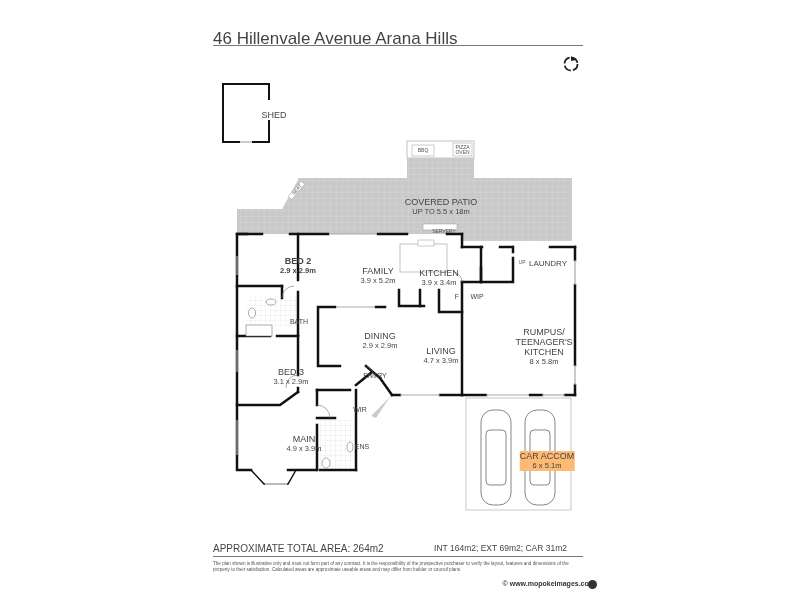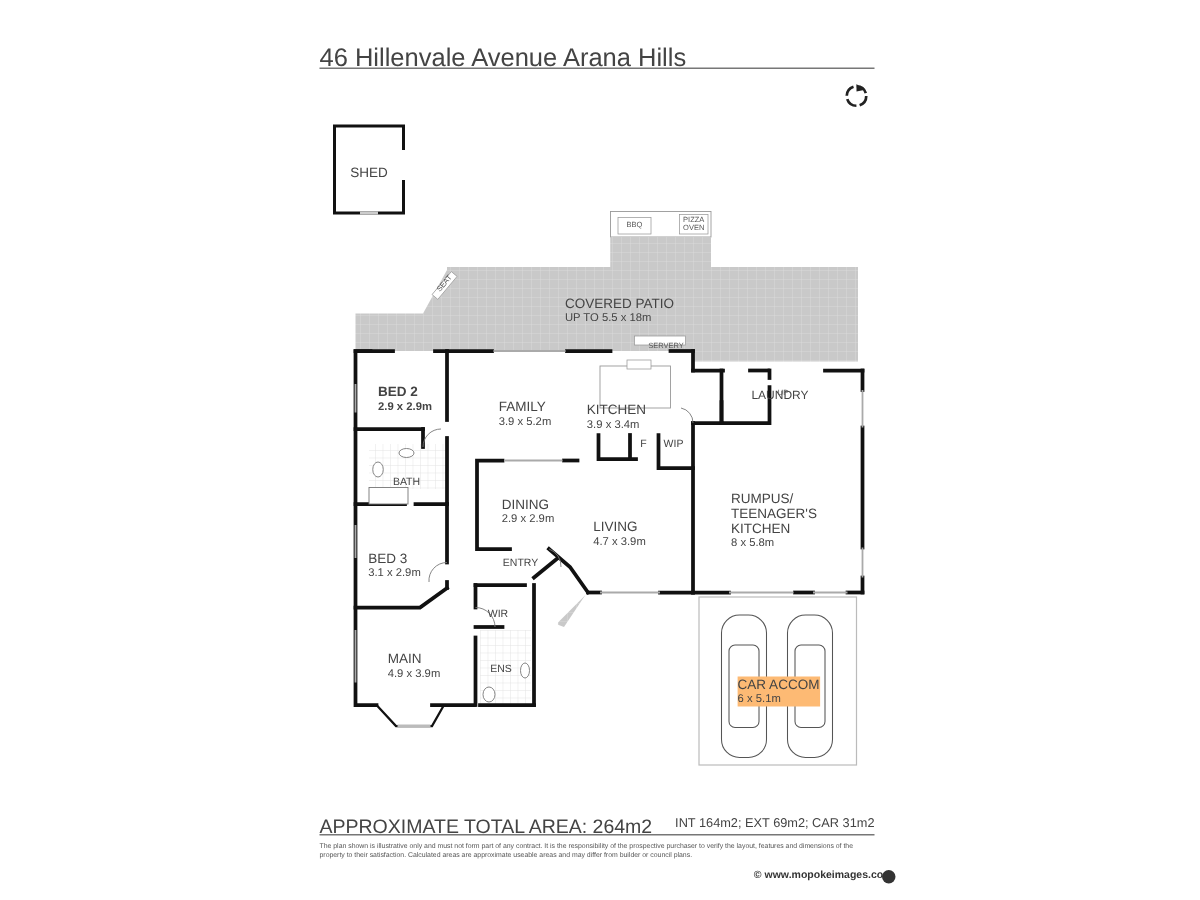--- a/index.html
+++ b/index.html
@@ -1,26 +1,26 @@
 <!DOCTYPE html>
 <html><head>
 <meta charset="utf-8">
 <style>
   html,body{margin:0;padding:0;background:#fff;}
   body{width:800px;height:600px;position:relative;overflow:hidden;font-family:"Liberation Sans",sans-serif;color:#333;}
   .title{position:absolute;left:213px;top:29px;font-size:17px;color:#444;}
   .title-rule{position:absolute;left:213px;top:45px;width:370px;height:1px;background:#777;}
   .compass{position:absolute;left:561px;top:54px;width:20px;height:20px;}
   .plan{position:absolute;left:0;top:0;width:800px;height:540px;}
-  .rl{position:absolute;font-size:9px;color:#444;line-height:10px;transform:translateX(-50%);white-space:nowrap;}
+  .rl{position:absolute;text-align:center;font-size:9px;color:#444;line-height:10px;transform:translateX(-50%);white-space:nowrap;margin-left:28px;}
   .rl .dim{font-size:7.5px;}
   .tiny{position:absolute;font-size:5px;color:#555;text-align:center;line-height:5px;}
   .footer-rule{position:absolute;left:213px;top:556px;width:370px;height:1px;background:#777;}
-  .total{position:absolute;left:213px;top:543px;font-size:13px;color:#444;}
-  .split{position:absolute;right:217px;top:543px;font-size:8.5px;color:#444;margin-left:21px;}
+  .total{position:absolute;left:213px;top:543px;font-size:10px;color:#444;}
+  .split{position:absolute;right:233px;top:543px;font-size:8.5px;color:#444;margin-left:21px;}
   .disclaimer{position:absolute;left:213px;top:561px;width:372px;font-size:4.6px;line-height:6px;color:#555;}
   .copyright{position:absolute;right:205px;top:580px;font-size:7px;font-weight:bold;color:#333;}
   .logo{position:absolute;left:588px;top:580px;width:9px;height:9px;border-radius:50%;background:#333;}
 </style>
 </head>
 <body>
 
 <div class="title">46 Hillenvale Avenue Arana Hills</div>
 <div class="title-rule"></div>
 

